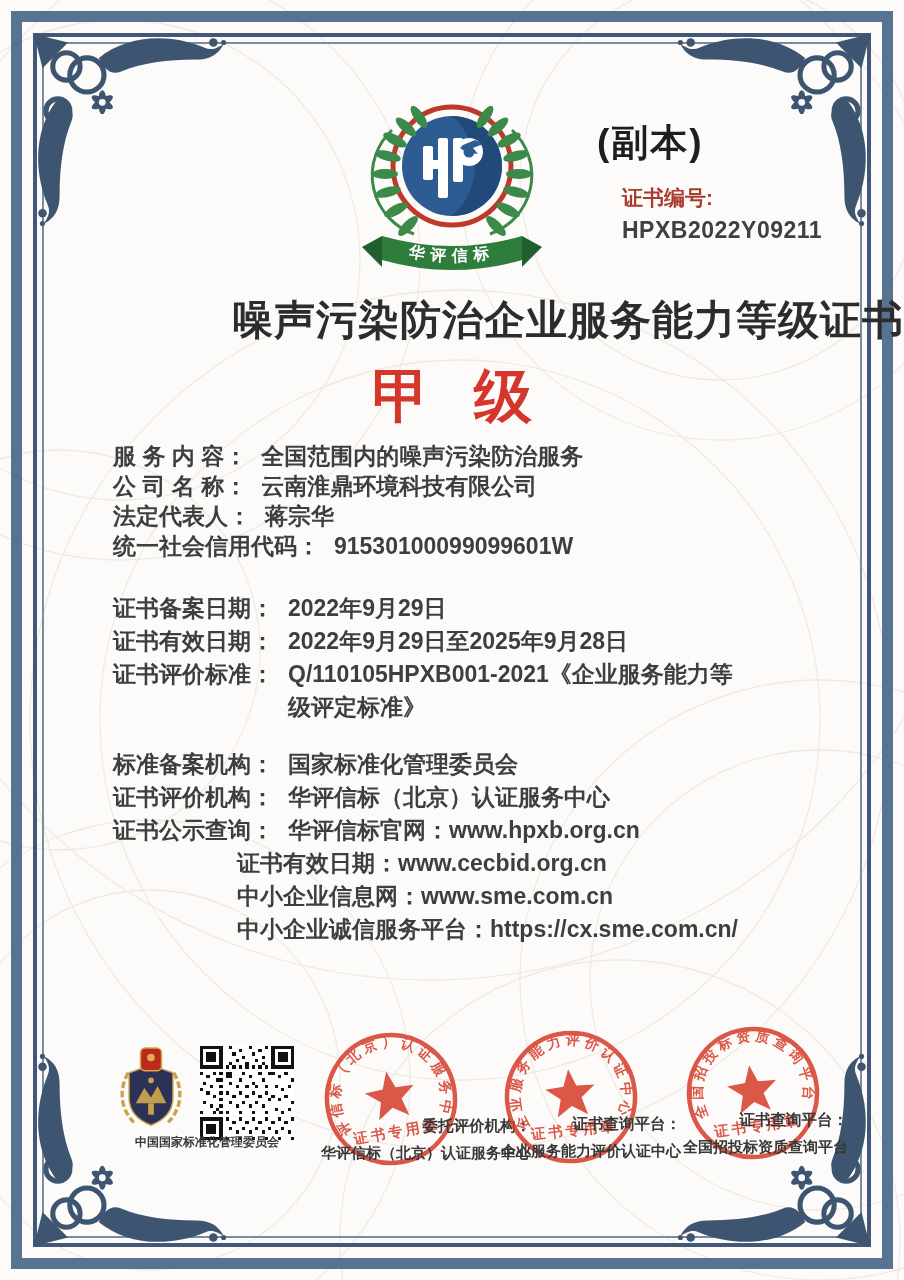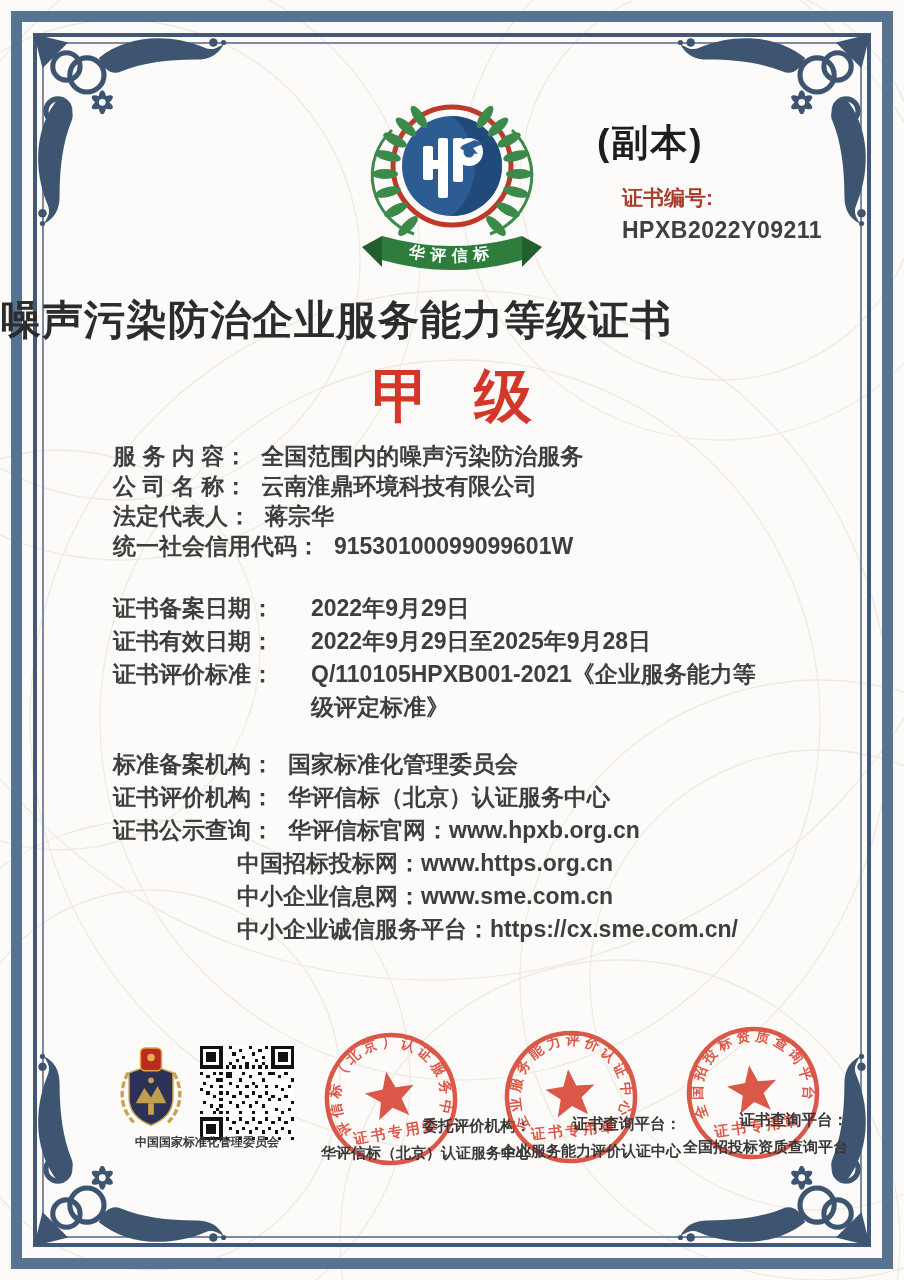--- a/index.html
+++ b/index.html
@@ -21,32 +21,32 @@
   .corner.bl{left:22px;bottom:22px;transform:scaleY(-1);}
   .corner.br{right:22px;bottom:22px;transform:scale(-1,-1);}
   
   .logo{position:absolute;left:352px;top:90px;width:200px;height:195px;z-index:3;}
   .copy-label{position:absolute;left:597px;top:118px;z-index:3;
     font-size:37px;font-weight:700;color:#1e1e1e;letter-spacing:2px;}
   .certno{position:absolute;left:622px;top:184px;z-index:3;}
   .certno .lbl{font-size:21px;font-weight:700;color:#a93b2f;}
   .certno .val{font-size:23px;font-weight:700;color:#404040;margin-top:5px;letter-spacing:.5px;}
   
-  .main-title{position:absolute;left:0;top:293px;width:100%;text-align:left;z-index:3;
+  .main-title{position:absolute;left:0;top:293px;width:100%;text-align:right;z-index:3;
     font-size:41px;font-weight:900;color:#2c2c2c;letter-spacing:1px;}
   .grade{position:absolute;left:0;top:358px;width:100%;text-align:center;z-index:3;
     font-size:58px;font-weight:900;color:#d5362a;letter-spacing:14px;text-indent:14px;}
   
   .sec{position:absolute;left:113px;z-index:3;font-weight:700;color:#3e3e3e;}
   .sec .row{display:flex;align-items:flex-start;font-size:23px;line-height:30px;}
   .sec .row .lbl{white-space:nowrap;}
   .sec .row .val{margin-left:14px;}
   .sec1{top:441px;}
   .sec2{top:592px;}
-  .sec2 .row{line-height:33px;gap:23px;}
+  .sec2 .row{line-height:33px;}
   .sec2 .row .val{max-width:445px;}
   .sec3{top:748px;}
   .sec3 .row{line-height:33px;}
   .extra-link{padding-left:124px;font-size:23px;line-height:33px;font-weight:700;}
   
   .authority{position:absolute;left:108px;top:1044px;z-index:3;}
   .authority .emblem{position:absolute;left:4px;top:2px;width:78px;height:84px;}
   .authority .qr{position:absolute;left:92px;top:2px;width:94px;height:94px;}
   .authority-caption{position:absolute;left:-6px;top:90px;width:210px;text-align:center;
     font-size:12px;font-weight:700;color:#3a3a3a;white-space:nowrap;}
@@ -221,21 +221,21 @@
       <span class="val">国家标准化管理委员会</span>
     </div>
     <div class="row">
       <span class="lbl">证书评价机构：</span>
       <span class="val">华评信标（北京）认证服务中心</span>
     </div>
     <div class="row">
       <span class="lbl">证书公示查询：</span>
       <span class="val">华评信标官网：www.hpxb.org.cn</span>
     </div>
-    <div class="extra-link">中国招标投标网：www.https.org.cn</div>
+    <div class="extra-link">证书有效日期：www.cecbid.org.cn</div>
     <div class="extra-link">中小企业信息网：www.sme.com.cn</div>
     <div class="extra-link">中小企业诚信服务平台：https://cx.sme.com.cn/</div>
   </div>
 
   <div class="authority">
     <svg class="emblem" viewBox="0 0 80 88">
       <path d="M16,28 C6,46 8,66 22,80" fill="none" stroke="#c9a24b" stroke-width="3.5" stroke-dasharray="7 3"></path>
       <path d="M64,28 C74,46 72,66 58,80" fill="none" stroke="#c9a24b" stroke-width="3.5" stroke-dasharray="7 3"></path>
       <path d="M40,20 L63,28 L63,54 C63,69 53,78 40,83 C27,78 17,69 17,54 L17,28 Z" fill="#2c3157" stroke="#c9a24b" stroke-width="1.5"></path>
       <path d="M24,60 L33,44 L40,54 L47,42 L56,60 Z" fill="#c9a34c" opacity=".95"></path>

